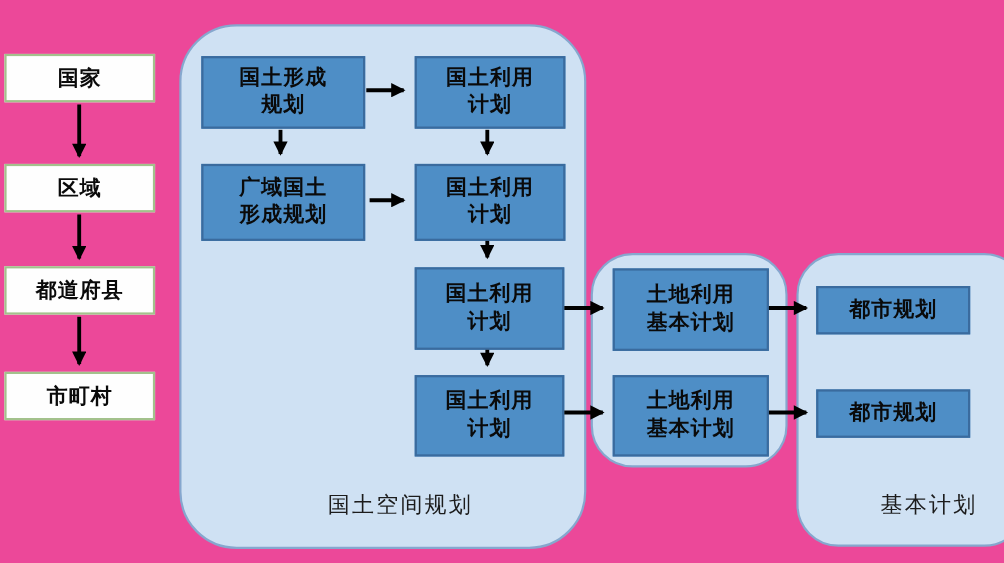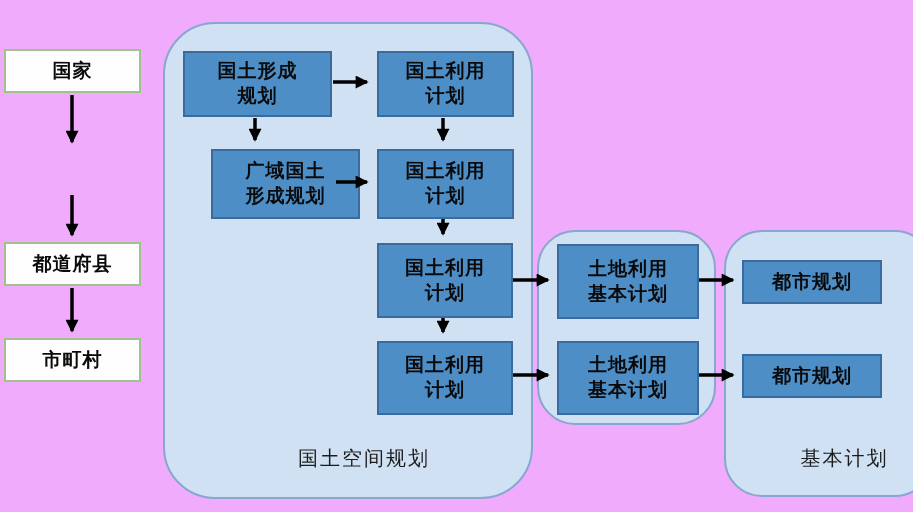--- a/index.html
+++ b/index.html
@@ -4,21 +4,21 @@
 <style>
   html, body { margin: 0; padding: 0; }
   body {
     font-family: "Liberation Sans", "DejaVu Sans", sans-serif;
     background: #ffffff;
   }
   .stage {
     position: relative;
     width: 913px;
     height: 512px;
-    background: #f0abfc;
+    background: #ec4899;
     overflow: hidden;
   }
   
   .hbox {
     position: absolute;
     left: 4px;
     width: 137px;
     height: 44px;
     box-sizing: border-box;
     background: #fefefe;
@@ -66,21 +66,21 @@
     font-size: 19px;
     font-weight: bold;
     line-height: 1.3;
     color: #0a0a0a;
     white-space: pre-line;
     letter-spacing: 1px;
   }
   
   .n0 { left: 18px;  top: 27px;  width: 149px; height: 66px; }
   .n1 { left: 212px; top: 27px;  width: 137px; height: 66px; }
-  .n2 { left: 18px;  top: 125px; width: 149px; height: 70px; margin-left: 28px; }
+  .n2 { left: 18px;  top: 125px; width: 149px; height: 70px; }
   .n3 { left: 212px; top: 125px; width: 137px; height: 70px; }
   .n4 { left: 212px; top: 219px; width: 136px; height: 75px; }
   .n5 { left: 212px; top: 317px; width: 136px; height: 74px; }
   
   .m0 { left: 18px;  top: 12px;  width: 142px; height: 75px; }
   .m1 { left: 18px;  top: 109px; width: 142px; height: 74px; }
   
   .c0 { left: 16px;  top: 28px;  width: 140px; height: 44px; }
   .c1 { left: 16px;  top: 122px; width: 140px; height: 44px; }
   
@@ -90,20 +90,21 @@
     width: 913px; height: 512px;
     pointer-events: none;
   }
 </style>
 </head>
 <body>
 
 <div class="stage">
 
   <div class="hbox" style="top:49px">国家</div>
+  <div class="hbox" style="top:149px">区域</div>
   <div class="hbox" style="top:242px">都道府县</div>
   <div class="hbox" style="top:338px">市町村</div>
 
   <div class="panel panel-main">
     <div class="node n0">国土形成
 规划</div>
     <div class="node n1">国土利用
 计划</div>
     <div class="node n2">广域国土
 形成规划</div>

